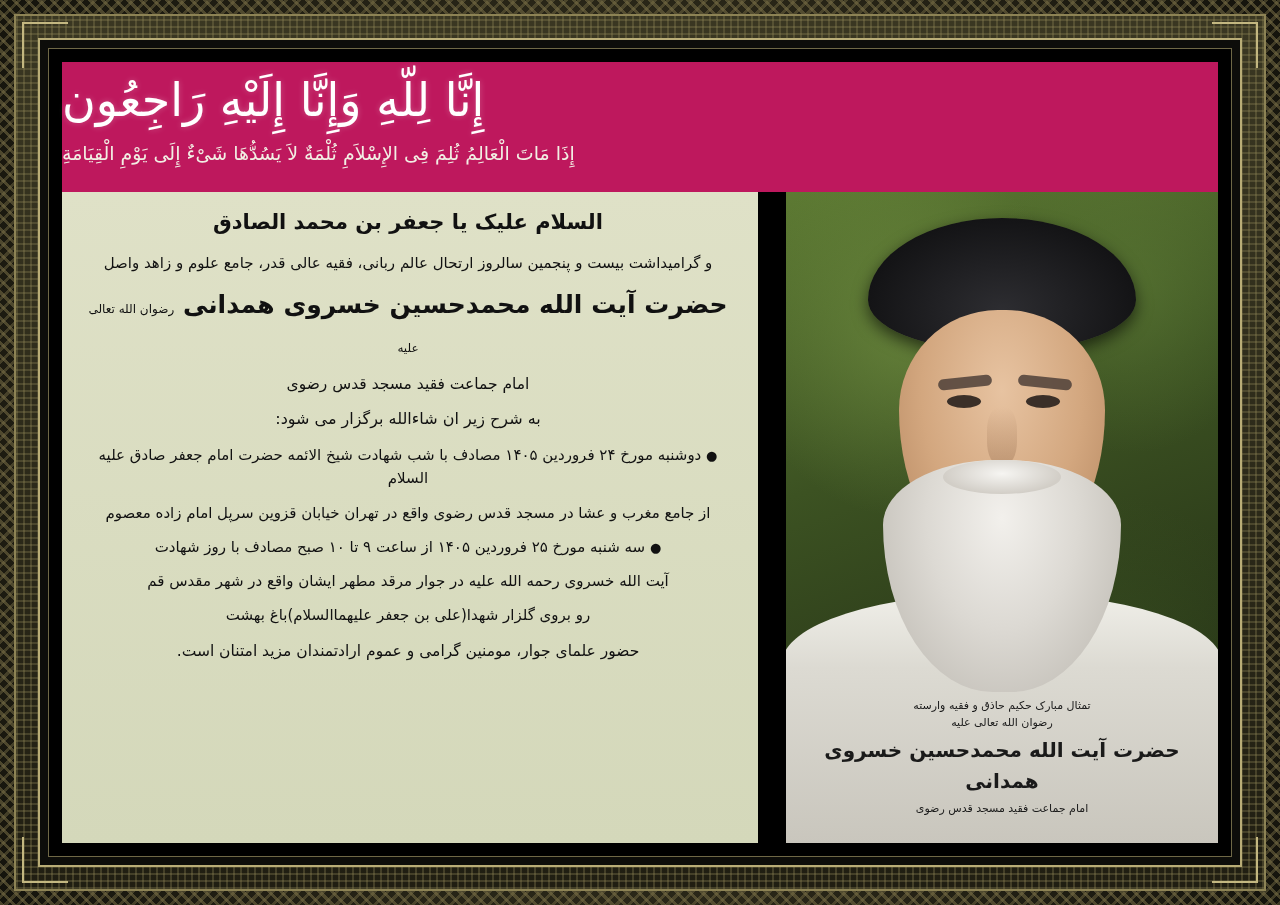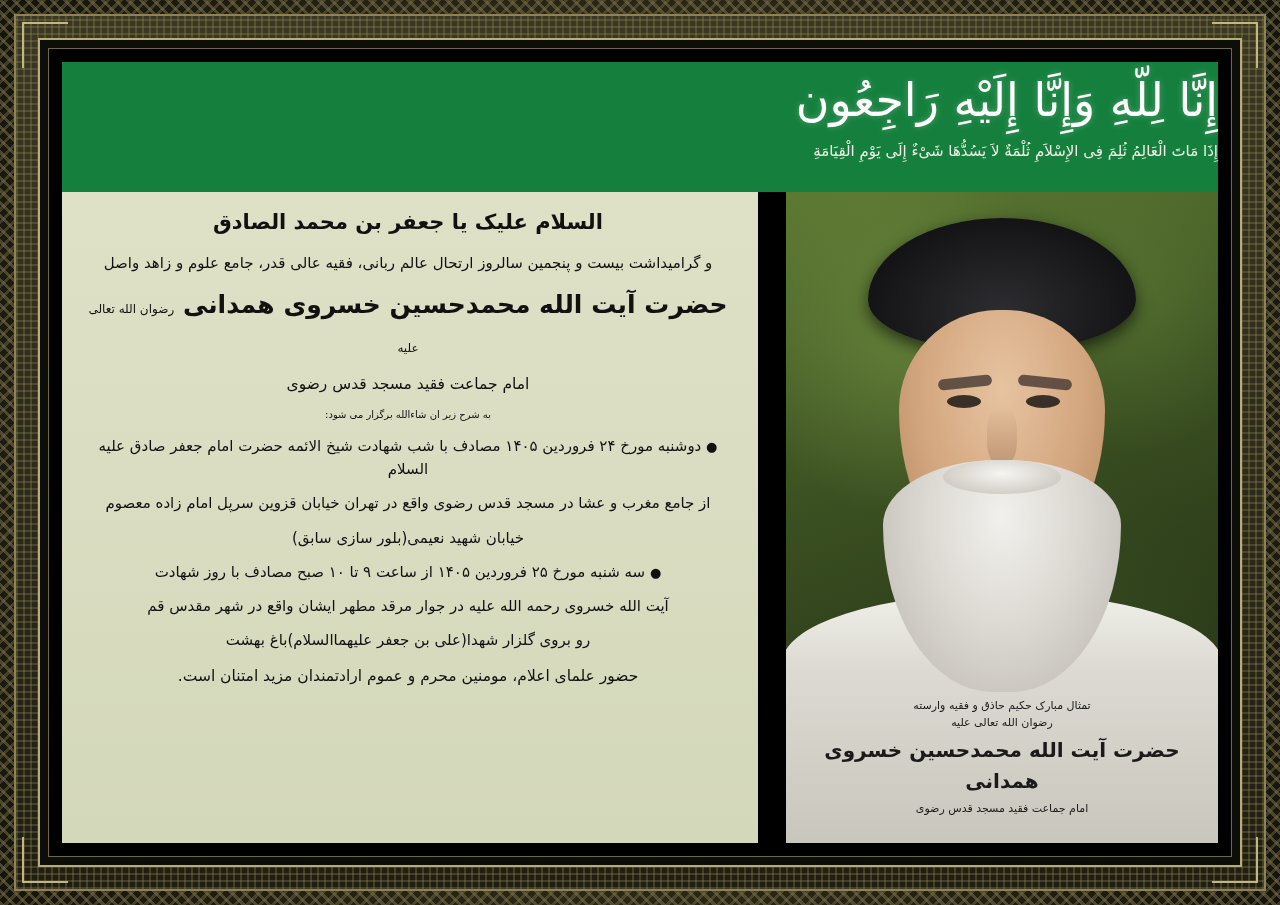--- a/index.html
+++ b/index.html
@@ -57,38 +57,38 @@
     background: #000;
     box-sizing: border-box;
     display: flex;
     flex-direction: column;
   }
 
   
   .header {
     position: relative;
     height: 130px;
-    background: #15803d;
+    background: #be185d;
     flex: 0 0 auto;
-    text-align: right;
+    text-align: left;
     padding-top: 10px;
     box-sizing: border-box;
   }
   .basmala {
     color: #ffffff;
     font-size: 46px;
     line-height: 1.25;
     letter-spacing: -1px;
     font-family: "DejaVu Sans", sans-serif;
     text-shadow: 0 0 6px rgba(255,255,255,0.25);
     white-space: nowrap;
   }
   .hadith {
     color: #f2efe4;
-    font-size: 15px;
+    font-size: 19px;
     margin-top: 12px;
     font-family: "DejaVu Sans", sans-serif;
     white-space: nowrap;
   }
 
   
   .body {
     flex: 1 1 auto;
     display: flex;
     flex-direction: row-reverse;
@@ -218,21 +218,21 @@
   .t-line { margin: 0 0 11px; line-height: 1.55; }
   .t-salam { font-size: 21px; font-weight: bold; margin-bottom: 13px; }
   .t-reg { font-size: 15px; }
   .t-name {
     font-size: 25px;
     font-weight: bold;
     margin: 6px 0 9px;
   }
   .t-name .small { font-size: 12px; font-weight: normal; }
   .t-sub { font-size: 15.5px; }
-  .t-intro { font-size: 10px; margin-bottom: 12px; }
+  .t-intro { font-size: 16px; margin-bottom: 12px; }
   .t-item { font-size: 15px; }
   .t-item .bullet { font-size: 13px; }
   .t-item-block { margin-bottom: 10px; }
   .t-final { font-size: 15.5px; margin-top: 8px; }
 
   
   .corner {
     position: absolute;
     width: 46px; height: 46px;
     border: 2px solid #c3b780;
@@ -274,33 +274,32 @@
         </p>
         <p class="t-line t-sub">امام جماعت فقید مسجد قدس رضوی</p>
         <p class="t-line t-intro">به شرح زیر ان شاءالله برگزار می شود:</p>
 
         <div class="t-item-block">
           <p class="t-line t-item">
             <span class="bullet">●</span>
             <span>دوشنبه مورخ ۲۴ فروردین ۱۴۰۵ مصادف با شب شهادت شیخ الائمه حضرت امام جعفر صادق علیه السلام</span>
           </p>
           <p class="t-line t-item">از جامع مغرب و عشا در مسجد قدس رضوی واقع در تهران خیابان قزوین سرپل امام زاده معصوم</p>
-          <p class="t-line t-item">خیابان شهید نعیمی(بلور سازی سابق)</p>
         </div>
 
         <div class="t-item-block">
           <p class="t-line t-item">
             <span class="bullet">●</span>
             <span>سه شنبه مورخ ۲۵ فروردین ۱۴۰۵ از ساعت ۹ تا ۱۰ صبح مصادف با روز شهادت</span>
           </p>
           <p class="t-line t-item">آیت الله خسروی رحمه الله علیه در جوار مرقد مطهر ایشان واقع در شهر مقدس قم</p>
           <p class="t-line t-item">رو بروی گلزار شهدا(علی بن جعفر علیهماالسلام)باغ بهشت</p>
         </div>
 
-        <p class="t-line t-final">حضور علمای اعلام، مومنین محرم و عموم ارادتمندان مزید امتنان است.</p>
+        <p class="t-line t-final">حضور علمای جوار، مومنین گرامی و عموم ارادتمندان مزید امتنان است.</p>
       </div>
 
       <div class="photo-pane">
         <div class="photo">
           <div class="robe"></div>
           <div class="turban"></div>
           <div class="face"></div>
           <div class="brow-l"></div>
           <div class="brow-r"></div>
           <div class="eye-l"></div>

